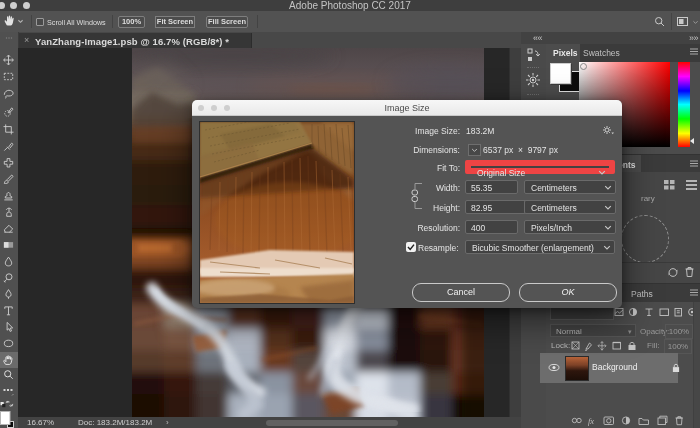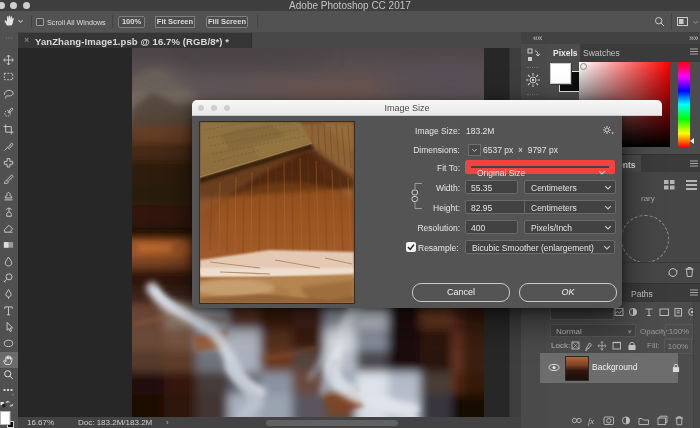--- a/index.html
+++ b/index.html
@@ -487,21 +487,21 @@
             <path d="M105.5 3 L111 3 L110.5 9.7 L106 9.7 Z M104.5 3 L112 3 M106.8 3 L106.8 1.7 L109.7 1.7 L109.7 3"></path>
           </g>
         </svg>
       </div>
     </div>
   </div>
 </div>
 
 <div class="abs" style="left:192px;top:100px;width:430px;height:208px;border-radius:5px;background:#545454;box-shadow:0 12px 36px rgba(0,0,0,0.55),0 2px 10px rgba(0,0,0,0.4);">
 
-  <div class="abs" style="left:0;top:0;width:430px;height:15px;background:linear-gradient(#f7f7f7,#e9e9e9);border-radius:5px 5px 0 0;border-bottom:1px solid #c9c9c9;padding-left:40px;">
+  <div class="abs" style="left:0;top:0;width:430px;height:15px;background:linear-gradient(#f7f7f7,#e9e9e9);border-radius:5px 5px 0 0;border-bottom:1px solid #c9c9c9;">
     <div class="abs" style="left:6px;top:4.5px;width:6px;height:6px;border-radius:50%;background:#cecece;"></div>
     <div class="abs" style="left:19px;top:4.5px;width:6px;height:6px;border-radius:50%;background:#cecece;"></div>
     <div class="abs" style="left:32px;top:4.5px;width:6px;height:6px;border-radius:50%;background:#cecece;"></div>
     <div class="abs" style="left:0;top:3px;width:430px;text-align:center;font-size:9px;color:#4a4a4a;">Image Size</div>
   </div>
 
   <div class="abs" style="left:7px;top:21px;width:154px;height:181px;border:1px solid #2e2e2e;overflow:hidden;background:#9a5a2c;">
     <svg width="154" height="181" viewBox="0 0 154 181">
       <defs>
         <filter id="pb1" x="-30%" y="-30%" width="160%" height="160%">

